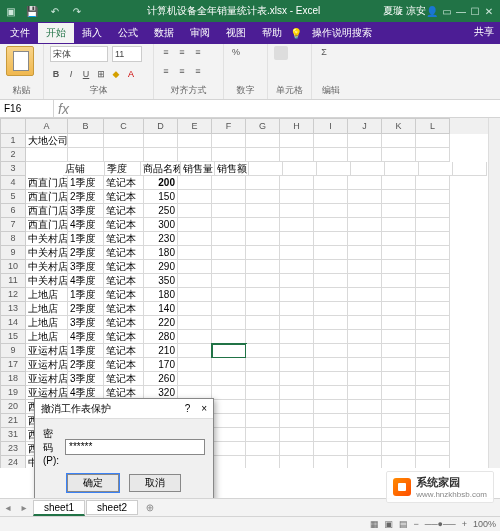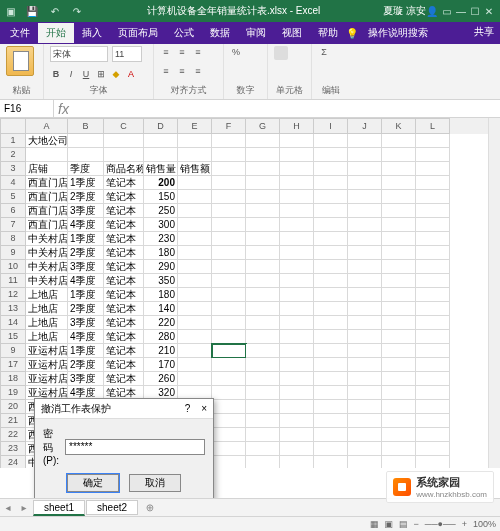--- a/index.html
+++ b/index.html
@@ -75,21 +75,20 @@
     <span class="wicon">—</span>
     <span class="wicon">☐</span>
     <span class="wicon">✕</span>
   </div>
 </div>
 
 <div class="tabbar">
   <div class="tab">文件</div>
   <div class="tab active">开始</div>
   <div class="tab">插入</div>
-  <div class="tab">页面布局</div>
   <div class="tab">公式</div>
   <div class="tab">数据</div>
   <div class="tab">审阅</div>
   <div class="tab">视图</div>
   <div class="tab">帮助</div>
   <span class="wicon">💡</span>
   <div class="tab">操作说明搜索</div>
   <div class="right">
     <span>共享</span>
   </div>
@@ -203,21 +202,21 @@
         <div class="cell" style="width: 34px;"></div>
         <div class="cell" style="width: 34px;"></div>
         <div class="cell" style="width: 34px;"></div>
         <div class="cell" style="width: 34px;"></div>
         <div class="cell" style="width: 34px;"></div>
         <div class="cell" style="width: 34px;"></div>
         <div class="cell" style="width: 34px;"></div>
       </div>
       <div class="row">
         <div class="rh">3</div>
-        <div class="cell" style="width: 42px;">店铺</div>
+        <div class="cell" style="width: 42px; margin-left: 37px;">店铺</div>
         <div class="cell" style="width: 36px;">季度</div>
         <div class="cell" style="width: 40px;">商品名称</div>
         <div class="cell" style="width: 34px;">销售量</div>
         <div class="cell" style="width: 34px;">销售额</div>
         <div class="cell" style="width: 34px;"></div>
         <div class="cell" style="width: 34px;"></div>
         <div class="cell" style="width: 34px;"></div>
         <div class="cell" style="width: 34px;"></div>
         <div class="cell" style="width: 34px;"></div>
         <div class="cell" style="width: 34px;"></div>
@@ -487,21 +486,21 @@
         <div class="cell" style="width: 34px;"></div>
         <div class="cell" style="width: 34px;"></div>
         <div class="cell" style="width: 34px;"></div>
         <div class="cell" style="width: 34px;"></div>
         <div class="cell" style="width: 34px;"></div>
         <div class="cell" style="width: 34px;"></div>
         <div class="cell" style="width: 34px;"></div>
         <div class="cell" style="width: 34px;"></div>
       </div>
       <div class="row">
-        <div class="rh">22</div>
+        <div class="rh">31</div>
         <div class="cell" style="width: 42px;">西</div>
         <div class="cell" style="width: 36px;"></div>
         <div class="cell" style="width: 40px;"></div>
         <div class="cell" style="width: 34px;"></div>
         <div class="cell" style="width: 34px;"></div>
         <div class="cell" style="width: 34px;"></div>
         <div class="cell" style="width: 34px;"></div>
         <div class="cell" style="width: 34px;"></div>
         <div class="cell" style="width: 34px;"></div>
         <div class="cell" style="width: 34px;"></div>

